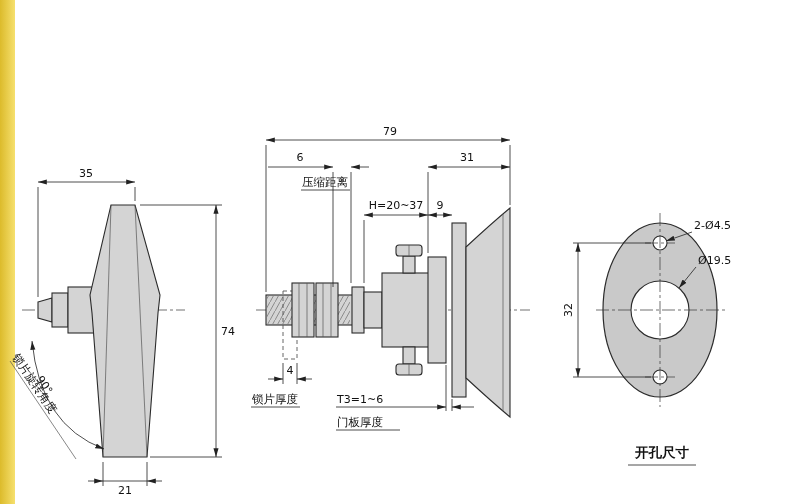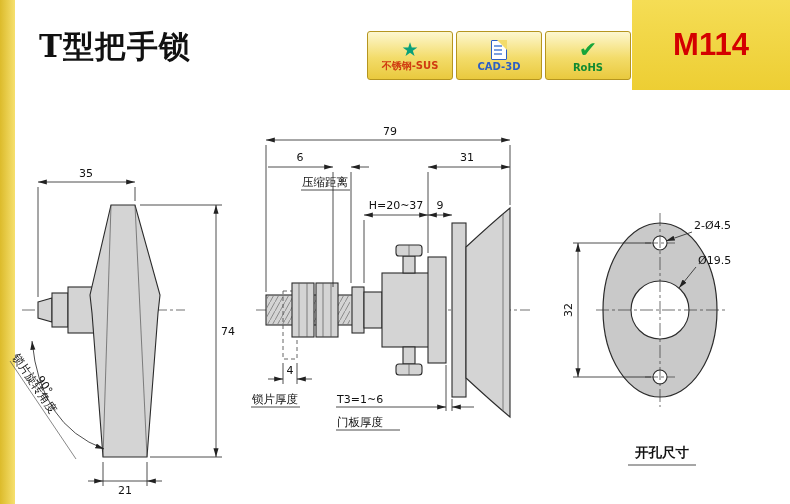--- a/index.html
+++ b/index.html
@@ -41,44 +41,20 @@
   .thin{stroke:#555;stroke-width:0.7;fill:none;}
   .centerline{stroke:#333;stroke-width:0.7;fill:none;stroke-dasharray:13 3 3 3;}
   .dashed{stroke:#555;stroke-width:0.9;fill:none;stroke-dasharray:4 3;}
 </style>
 </head>
 <body>
 
 <div class="page">
   <div class="left-strip"></div>
 
-  <header class="header">
-    <h1 class="title">T型把手锁</h1>
-
-    <div class="badges">
-      <div class="badge">
-        <span class="icon-star">★</span>
-        <span class="badge-label lbl-red">不锈钢-SUS</span>
-      </div>
-      <div class="badge">
-        <span>
-            <span class="doc-shape"></span>
-          </span>
-        <span class="badge-label lbl-blue">CAD-3D</span>
-      </div>
-      <div class="badge">
-        <span class="icon-check">✔</span>
-        <span class="badge-label lbl-green">RoHS</span>
-      </div>
-    </div>
-
-    <div class="part-no-block">
-      <span class="part-no">M114</span>
-    </div>
-  </header>
 
   <div class="drawing-area">
     <svg width="790" height="409" viewBox="0 0 790 409">
       <defs>
         <marker id="arrow" markerWidth="12" markerHeight="8" refX="11" refY="4" orient="auto-start-reverse">
           <path d="M0,0.8 L11,4 L0,7.2 Z" fill="#222"></path>
         </marker>
         <pattern id="hatch" width="5" height="9" patternUnits="userSpaceOnUse">
           <line x1="0" y1="9" x2="5" y2="0" stroke="#777" stroke-width="0.8"></line>
         </pattern>

